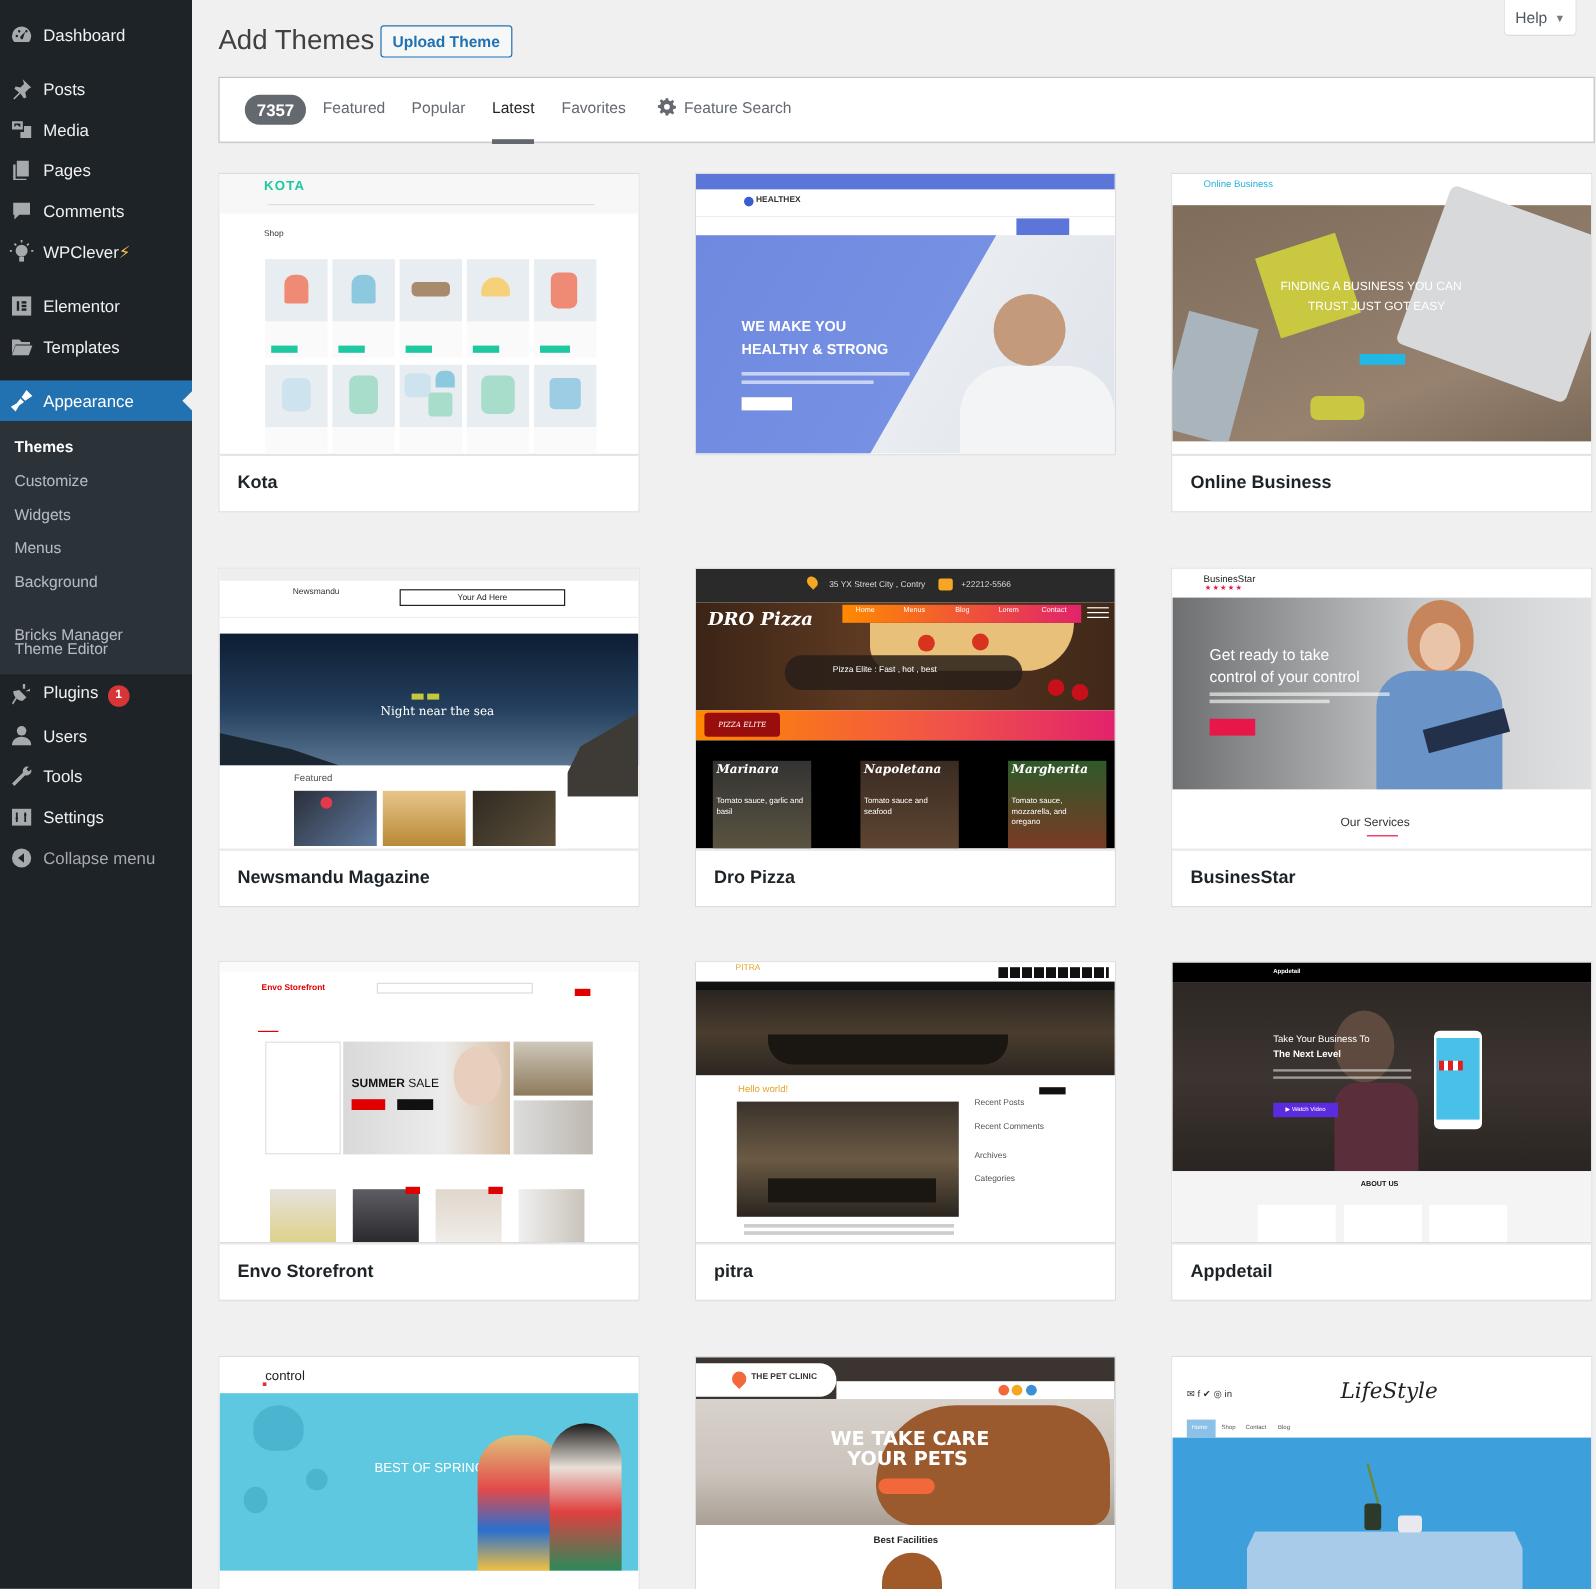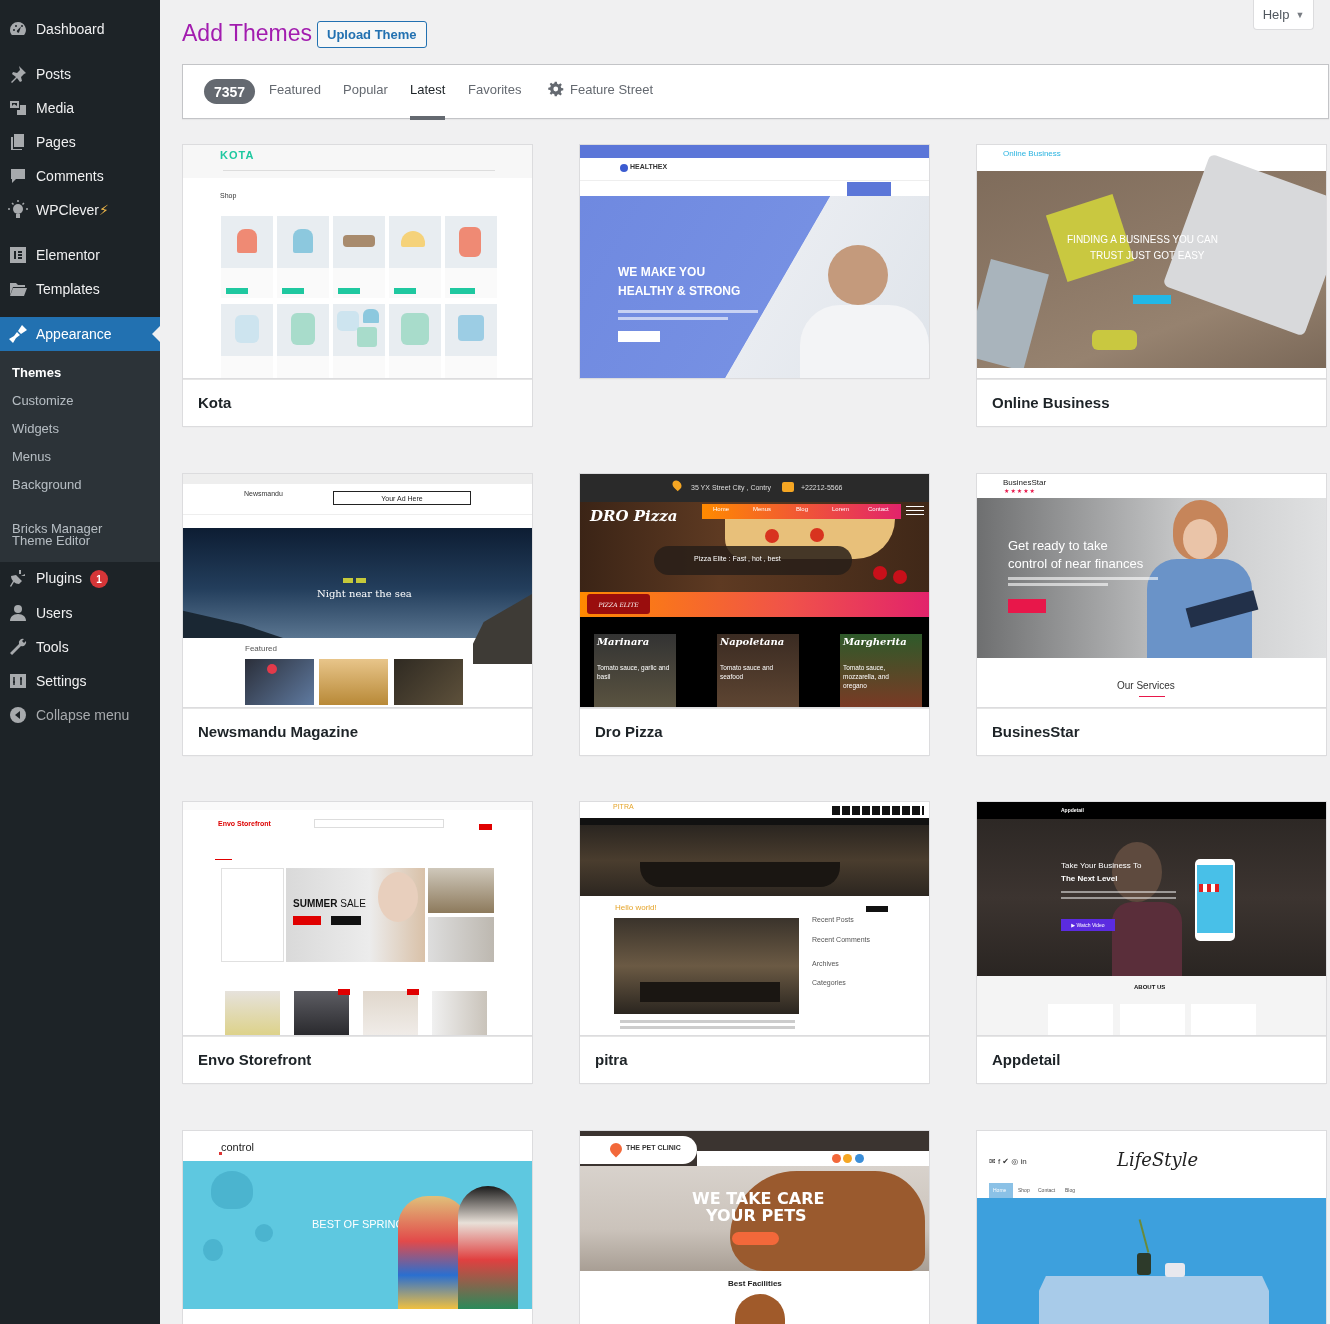--- a/index.html
+++ b/index.html
@@ -15,21 +15,21 @@
   .menu-item.active .mi-icon svg { fill: #fff; }
   .menu-item.active::after { content: ""; position: absolute; right: 0; top: 9px; border: 8px solid transparent; border-right-color: #f0f0f1; }
   .submenu { position: absolute; left: 0; top: 351px; width: 160px; height: 211px; background: #2c3338; }
   .sub-item { position: absolute; left: 12px; font-size: 13px; color: rgba(240,246,252,0.7); cursor: pointer; white-space: nowrap; }
   .sub-item.current { color: #fff; font-weight: bold; }
   .bolt { color: #f0b849; font-weight: bold; }
   .badge-count { display: inline-flex; align-items: center; justify-content: center; width: 18px; height: 18px; border-radius: 9px; background: #d63638; color: #fff; font-size: 10px; margin-left: 8px; font-weight: bold; }
   .collapse-item { color: #a7aaad; }
 
   
-  .page-title { position: absolute; left: 182px; top: 20px; font-size: 23px; font-weight: 400; color: #a21caf; }
+  .page-title { position: absolute; left: 182px; top: 20px; font-size: 23px; font-weight: 400; color: #404040; }
   .upload-btn { position: absolute; left: 317px; top: 21px; height: 27px; padding: 0 9px; border: 1px solid #2271b1; border-radius: 3px; background: #f6f7f7; color: #2271b1; font-size: 13px; font-weight: bold; display: flex; align-items: center; cursor: pointer; }
   .help-tab { position: absolute; left: 1253px; top: 0; width: 61px; height: 30px; background: #fff; border: 1px solid #dcdcde; border-top: none; border-radius: 0 0 4px 4px; font-size: 13px; color: #50575e; display: flex; align-items: center; justify-content: center; gap: 6px; cursor: pointer; }
   .help-tab .caret { font-size: 9px; color: #787c82; }
 
   
   .filter-bar { position: absolute; left: 182px; top: 64px; width: 1147px; height: 55px; background: #fff; border: 1px solid #c3c4c7; box-shadow: 0 1px 1px rgba(0,0,0,0.04); }
   .theme-count { position: absolute; left: 21px; top: 14px; height: 25px; padding: 0 10px; border-radius: 13px; background: #646970; color: #fff; font-size: 14px; font-weight: bold; display: flex; align-items: center; }
   .filter-link { position: absolute; top: 17px; font-size: 13px; color: #646970; cursor: pointer; white-space: nowrap; }
   .filter-link.current { color: #1d2327; }
   .filter-link.current::after { content: ""; position: absolute; left: 0; right: 0; top: 34px; height: 4px; background: #646970; }
@@ -193,21 +193,21 @@
 <div class="filter-bar">
   <span class="theme-count">7357</span>
   <span class="filter-link" style="left:86px">Featured</span>
   <span class="filter-link" style="left:160px">Popular</span>
   <span class="filter-link current" style="left:227px">Latest</span>
   <span class="filter-link" style="left:285px">Favorites</span>
   <span class="filter-link feature-filter" style="left:365px; top:16px">
     <svg viewBox="0 0 20 20">
         <path d="M11 1l.5 2.5 2 .8 2-1.5 1.8 1.8-1.5 2 .8 2 2.5.5v2.6l-2.5.5-.8 2 1.5 2-1.8 1.8-2-1.5-2 .8L11 19H8.4l-.5-2.5-2-.8-2 1.5-1.8-1.8 1.5-2-.8-2L.3 11V8.4l2.5-.5.8-2-1.5-2 1.8-1.8 2 1.5 2-.8L8.4 1zM9.7 7a3 3 0 1 0 0 6 3 3 0 0 0 0-6z"></path>
       </svg>
-    <span>Feature Street</span>
+    <span>Feature Search</span>
   </span>
 </div>
 
 <div class="theme-card" style="left:182px; top:144px">
   <div class="theme-shot">
     <div class="s" style="left:0;top:0;width:349px;height:33px;background:#f7f7f7"></div>
     <div class="txt" style="left:37px;top:4px;font-size:11px;font-weight:bold;color:#1fc8a0;letter-spacing:1px">KOTA</div>
     <div class="s" style="left:40px;top:25px;width:272px;height:1px;background:#ddd"></div>
     <div class="txt" style="left:37px;top:47px;font-size:7px;color:#333">Shop</div>
 
@@ -353,21 +353,21 @@
   <div class="theme-shot">
     <div class="s" style="left:0;top:0;width:349px;height:24px;background:#fff"></div>
     <div class="txt" style="left:26px;top:4px;font-size:8px;color:#222">BusinesStar</div>
     <div class="txt" style="left:27px;top:13px;font-size:6px;color:#e8174a;letter-spacing:1px">★★★★★</div>
     <div class="s" style="left:0;top:24px;width:349px;height:160px;background:linear-gradient(90deg,#6e6f70 0%,#9b9c9d 30%,#c8c9ca 60%,#e0e1e2 100%)"></div>
     <div class="s" style="left:196px;top:26px;width:55px;height:60px;border-radius:50% 50% 40% 40%;background:#c6855a"></div>
     <div class="s" style="left:206px;top:45px;width:34px;height:40px;border-radius:50%;background:#eac4a8"></div>
     <div class="s" style="left:170px;top:85px;width:105px;height:99px;background:#6a93c8;border-radius:30px 30px 0 0"></div>
     <div class="s" style="left:210px;top:125px;width:70px;height:20px;background:#223049;transform:rotate(-15deg)"></div>
     <div class="txt" style="left:31px;top:64px;font-size:13px;color:#fff">Get ready to take</div>
-    <div class="txt" style="left:31px;top:82px;font-size:13px;color:#fff">control of near finances</div>
+    <div class="txt" style="left:31px;top:82px;font-size:13px;color:#fff">control of your control</div>
     <div class="s" style="left:31px;top:103px;width:150px;height:3px;background:rgba(255,255,255,0.6)"></div>
     <div class="s" style="left:31px;top:109px;width:100px;height:3px;background:rgba(255,255,255,0.6)"></div>
     <div class="s" style="left:31px;top:125px;width:38px;height:14px;background:#e8174a"></div>
     <div class="s" style="left:0;top:184px;width:349px;height:49px;background:#fff"></div>
     <div class="txt" style="left:140px;top:206px;font-size:10px;color:#333">Our Services</div>
     <div class="s" style="left:162px;top:222px;width:26px;height:1px;background:#e8174a"></div>
   </div>
   <div class="theme-name-bar">BusinesStar</div>
 </div>
 

